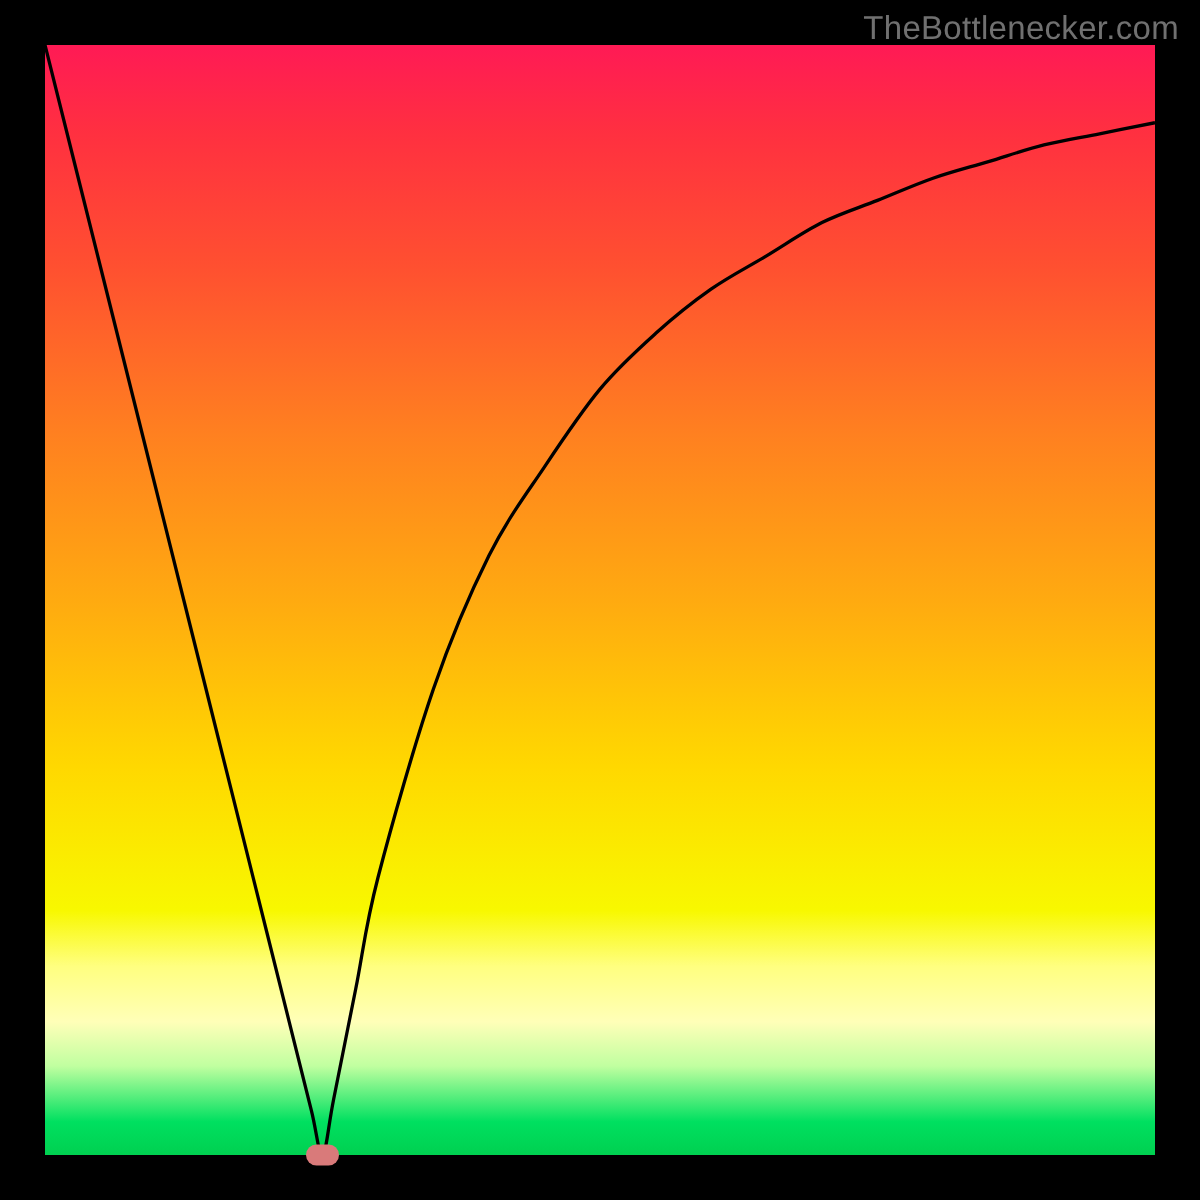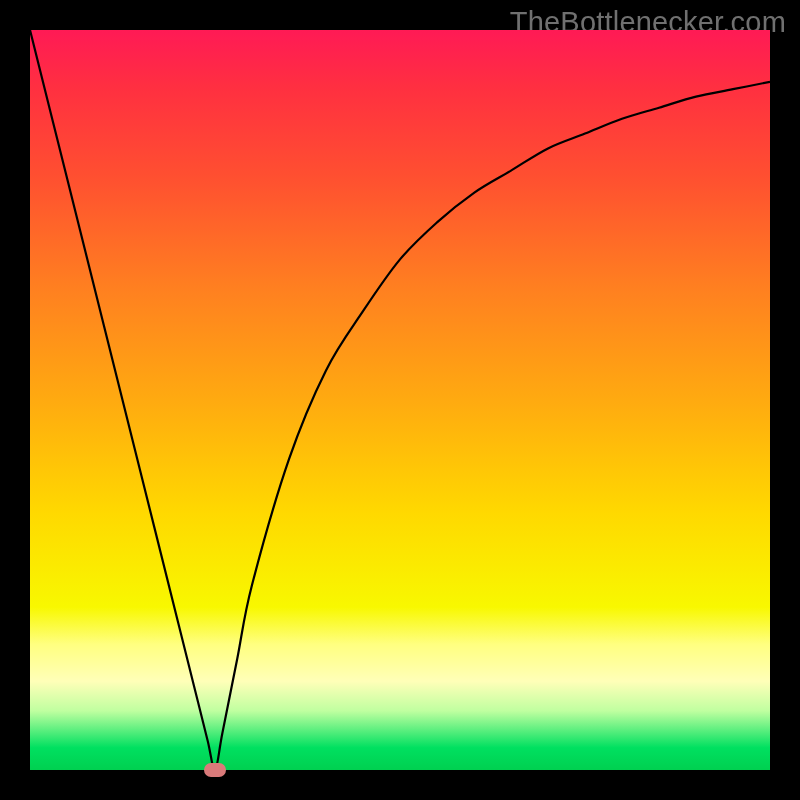--- a/index.html
+++ b/index.html
@@ -52,21 +52,21 @@
     height: 14px;
     border-radius: 7px;
     background: #d97a7a;
     transform: translate(-50%, -50%);
   }
   .watermark {
     position: absolute;
     top: 6px;
     right: 14px;
     color: #707070;
-    font-size: 29px;
+    font-size: 22px;
     letter-spacing: 0.2px;
     font-weight: 400;
   }
 </style>
 </head>
 <body>
 
 <div class="frame">
   <div class="watermark">TheBottlenecker.com</div>
   <div class="plot-area">

